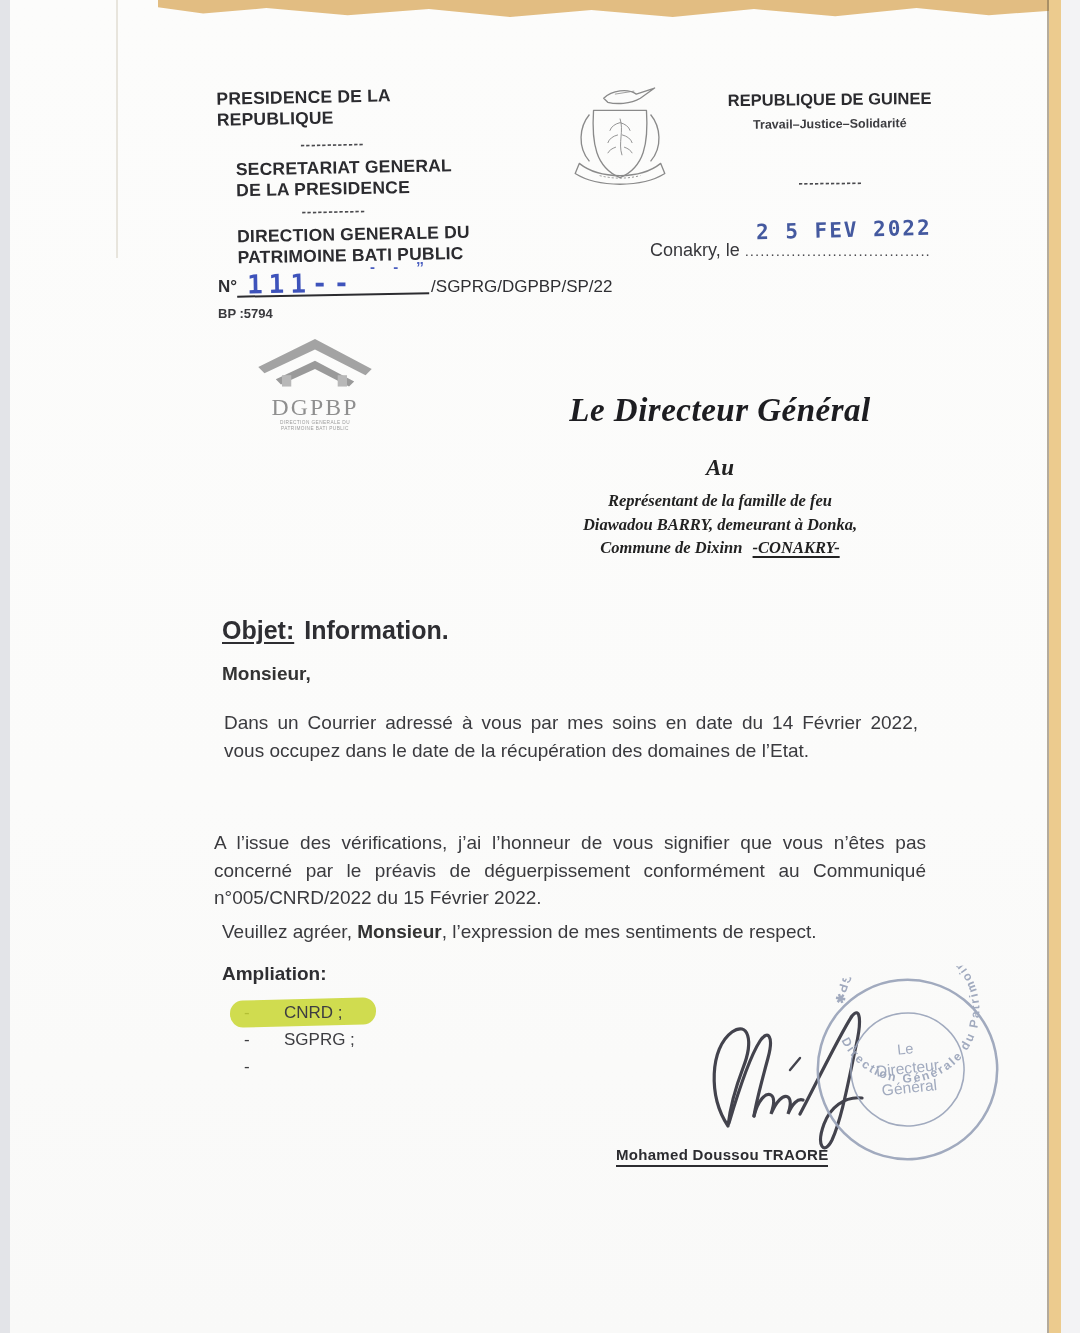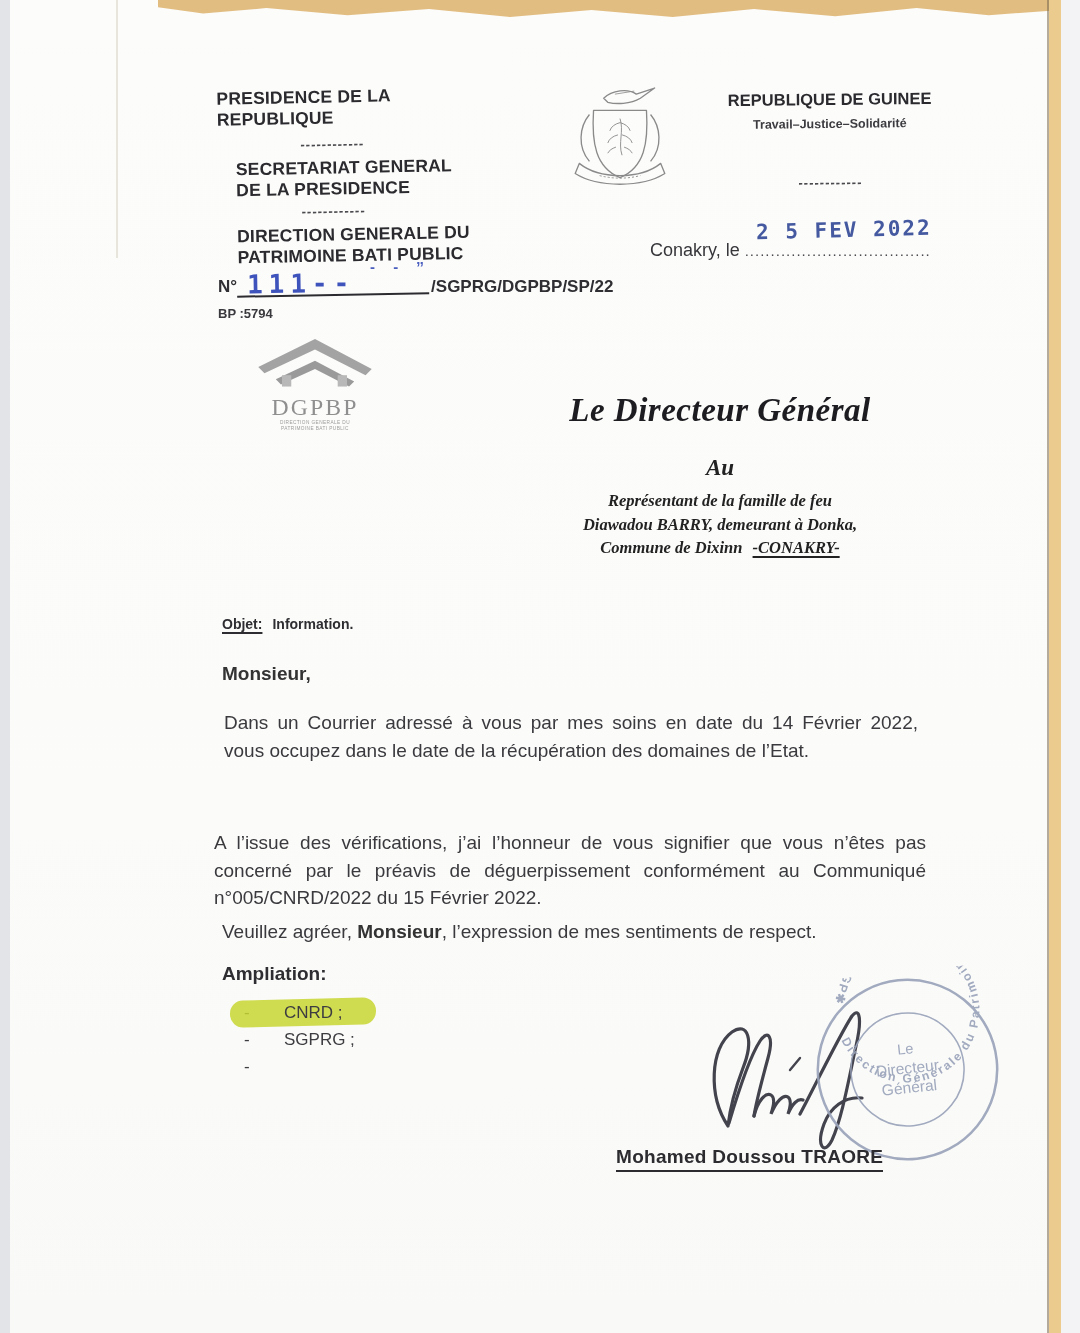--- a/index.html
+++ b/index.html
@@ -26,21 +26,21 @@
   .hl-4,.hl-5{margin-left:18px;}
   .hl-3{margin-bottom:4px;}
 
   
   .ref-row{left:218px;top:272px;white-space:nowrap;}
   .ref-prefix{font-weight:700;font-size:17px;vertical-align:baseline;}
   .ref-hand{display:inline-block;min-width:192px;border-bottom:2px solid #2c2c30;
             font-family:"DejaVu Sans Mono",monospace;font-weight:700;font-size:26px;color:#3e53bb;
             letter-spacing:6px;text-indent:10px;transform:rotate(-1deg);line-height:22px;}
   .ref-stray{position:absolute;left:152px;top:-14px;color:#4a5ec0;font-weight:700;font-size:15px;letter-spacing:7px;}
-  .ref-suffix{font-weight:700;font-size:17px;margin-left:2px;}
+  .ref-suffix{font-weight:400;font-size:17px;margin-left:2px;}
   .ref-bp{left:218px;top:306px;font-weight:700;font-size:13px;color:#3a3a3e;}
 
   
   .arms{left:568px;top:86px;}
   .dgpbp{left:253px;top:336px;}
 
   
   .header-right{left:700px;top:90px;width:260px;text-align:center;transform:rotate(-.6deg);}
   .hr-country{font-weight:700;font-size:16.5px;color:#2b2b2f;}
   .hr-motto{font-weight:700;font-size:12.5px;color:#3c3c40;margin-top:8px;}
@@ -57,21 +57,21 @@
             font-family:"Liberation Serif",serif;font-style:italic;font-weight:700;
             font-size:33px;color:#1d1d21;letter-spacing:.5px;}
   .to-au{left:500px;top:455px;width:440px;text-align:center;
          font-family:"Liberation Serif",serif;font-style:italic;font-weight:700;font-size:23px;color:#222;}
   .rec-block{left:500px;top:489px;width:440px;text-align:center;
              font-family:"Liberation Serif",serif;font-style:italic;font-weight:700;
              font-size:16.5px;line-height:23.5px;color:#222;}
   .rec-city{text-decoration:underline;text-underline-offset:3px;text-decoration-thickness:1.5px;margin-left:6px;}
 
   
-  .objet-row{left:222px;top:616px;font-size:14px;font-weight:700;color:#2e2e32;}
+  .objet-row{left:222px;top:616px;font-size:25px;font-weight:700;color:#2e2e32;}
   .objet-label{text-decoration:underline;text-decoration-thickness:2px;text-underline-offset:3px;margin-right:10px;}
   .salutation{left:222px;top:663px;font-size:19px;font-weight:700;color:#333;}
   .para{font-size:19px;line-height:27.5px;color:#3a3a3e;}
   .p1{left:224px;top:709px;width:694px;}
   .p2{left:214px;top:829px;width:712px;}
   .jline{text-align:justify;text-align-last:justify;}
   .jlast{text-align:left;text-align-last:left;}
   .closing{left:222px;top:921px;font-size:19px;color:#3a3a3e;white-space:nowrap;}
   .closing b{color:#333;}
 
@@ -85,21 +85,21 @@
   .hl-mark{position:absolute;left:-14px;top:-3px;width:146px;height:27px;border-radius:13px;
            background:#c8d631;opacity:.85;transform:rotate(-1.5deg);z-index:1;}
 
   
   .sig{left:692px;top:996px;}
   .stamp{left:810px;top:972px;transform:rotate(-6deg);opacity:.92;}
   .stamp text{font-family:"Liberation Sans",sans-serif;fill:#9aa4ba;}
   .stamp .ring-t{font-size:12.5px;letter-spacing:2.2px;font-weight:700;}
   .stamp .c1{font-size:15px;}
   .stamp .c2,.stamp .c3{font-size:16px;}
-  .sign-name{left:616px;top:1146px;font-size:19px;font-weight:700;color:#2c2c30;
+  .sign-name{left:616px;top:1146px;font-size:15px;font-weight:700;color:#2c2c30;
              border-bottom:2.5px solid #2c2c30;padding-bottom:2px;letter-spacing:.3px;white-space:nowrap;}
 
   .logo-acr{font-family:"Liberation Serif",serif;letter-spacing:2px;}
 </style>
 </head>
 <body>
 
 <div class="scene">
 
   <div class="abs strip-left"></div>

